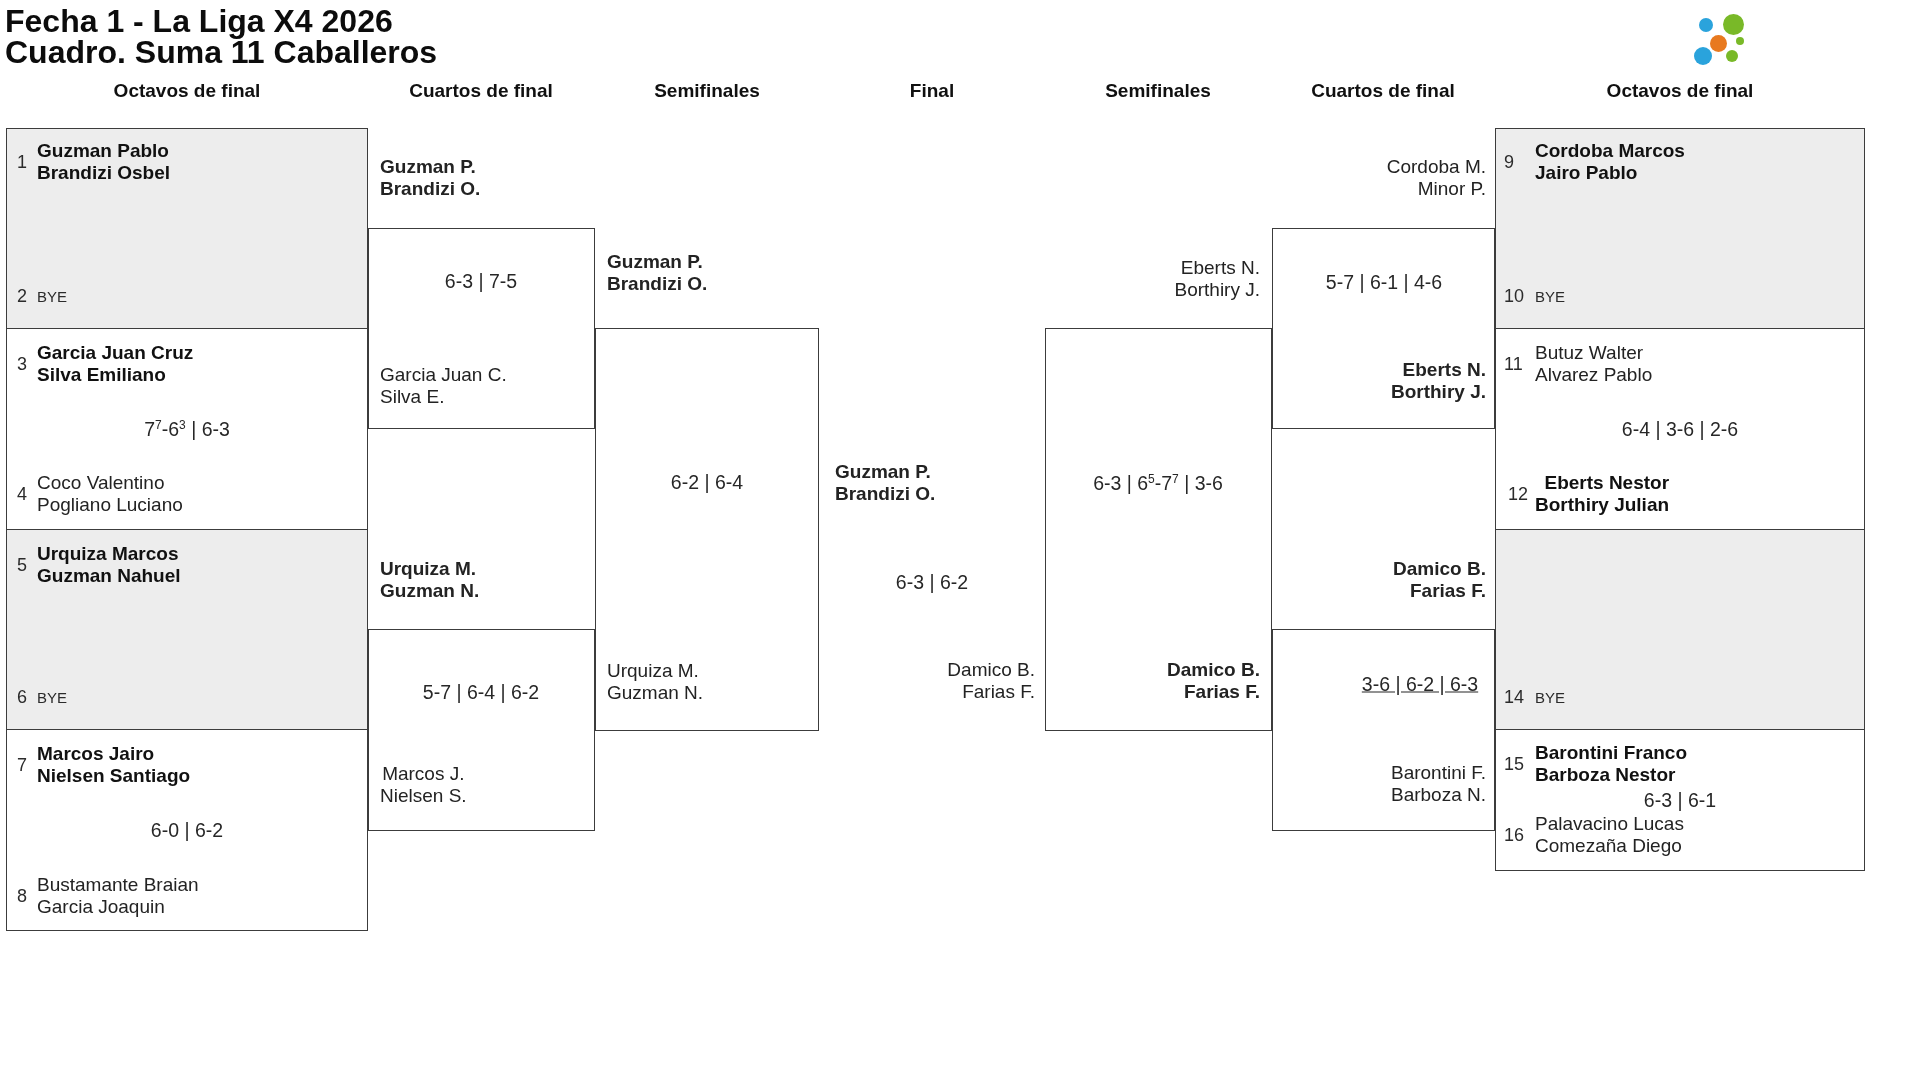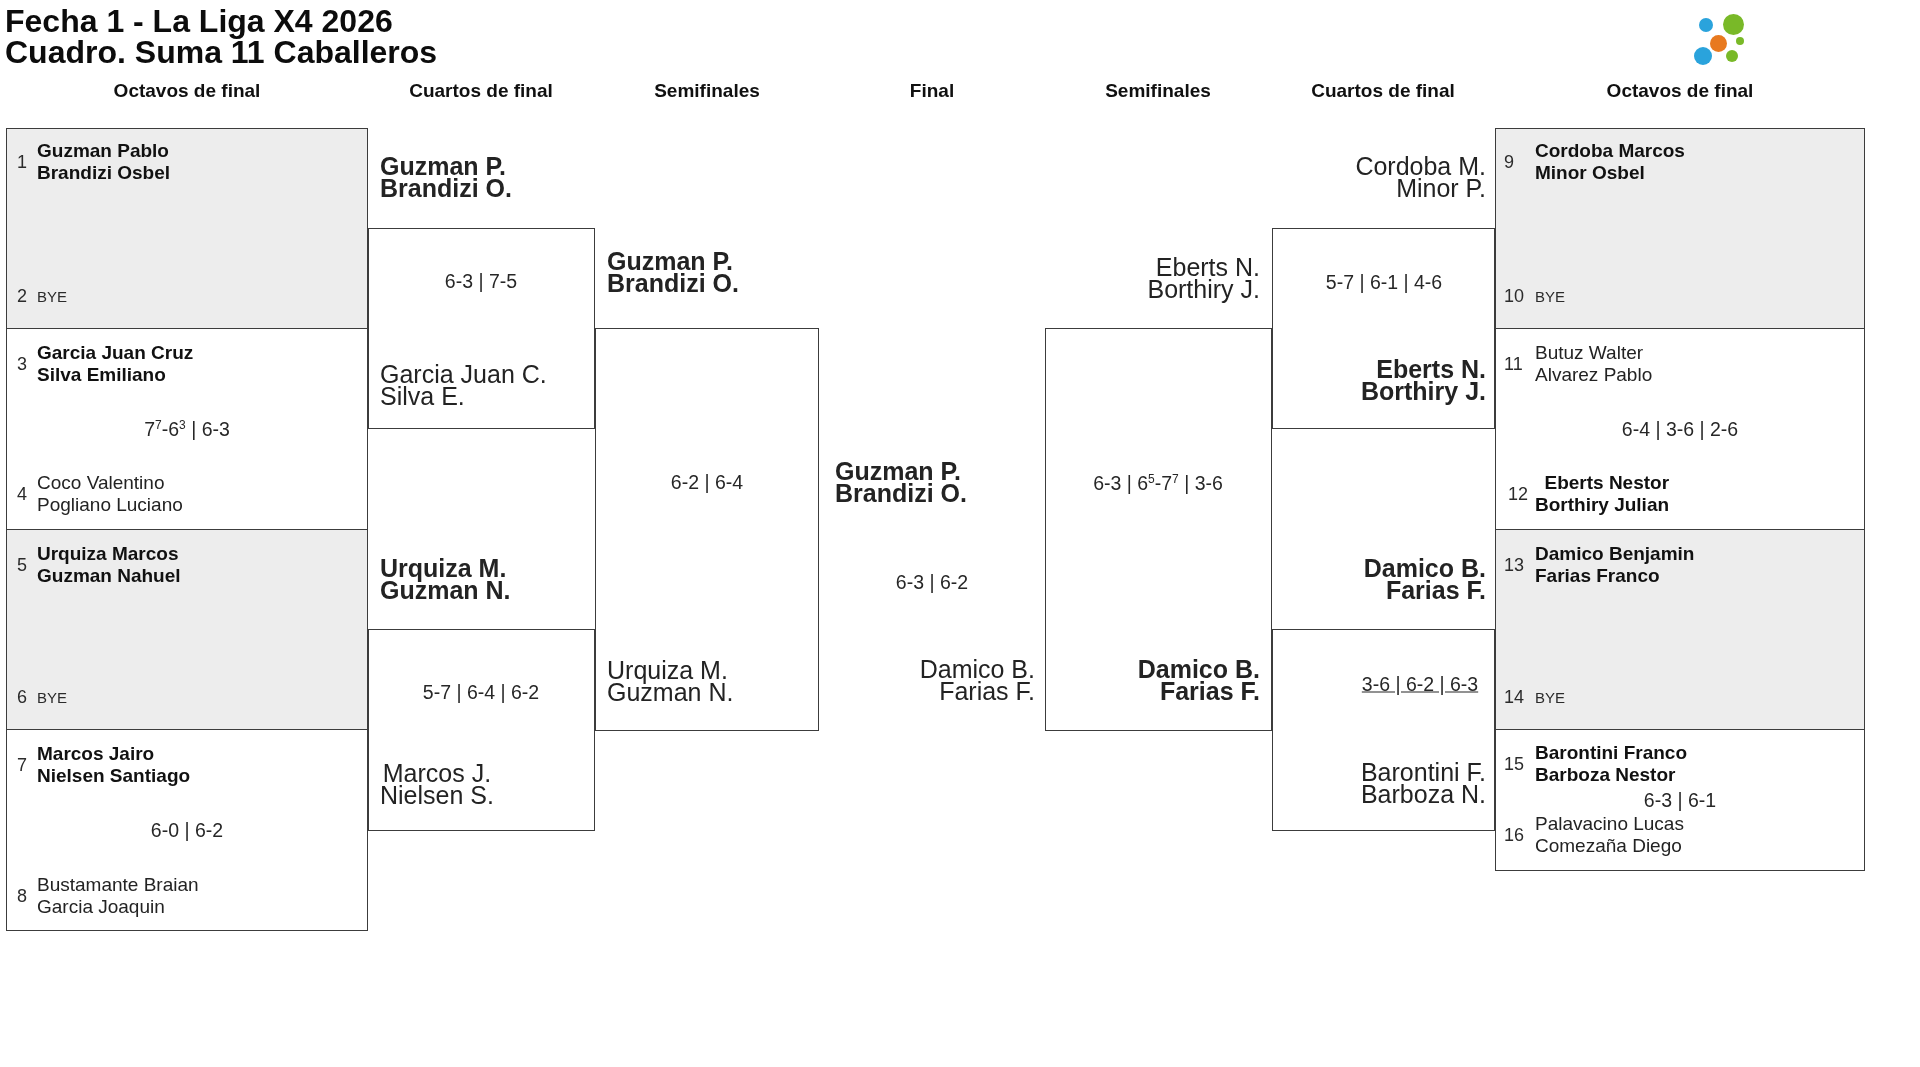--- a/index.html
+++ b/index.html
@@ -21,21 +21,21 @@
   .rect{position:absolute;border:1px solid var(--line);box-sizing:border-box;background:transparent;}
   .prow{position:absolute;left:10px;display:flex;align-items:center;gap:7px;}
   .obox.rside .prow{left:8px;}
   .seed{min-width:13px;font-size:18px;color:#2b2b2b;flex:none;}
   .obox.rside .seed{min-width:24px;}
   .names{font-size:19px;line-height:22px;color:#232323;}
   .w{font-weight:700;color:#111;}
   .bye{font-size:15px;color:#2b2b2b;}
   .mscore{position:absolute;transform:translate(-50%,-50%);font-size:19.5px;color:#272727;white-space:nowrap;}
   .ss{font-size:12px;position:relative;top:-7px;}
-  .rlabel{position:absolute;font-size:25px;line-height:21.5px;white-space:nowrap;color:#232323;}
+  .rlabel{position:absolute;font-size:19px;line-height:21.5px;white-space:nowrap;color:#232323;}
   .rlabel.ralign{text-align:right;}
   .logo{position:absolute;left:1684px;top:4px;width:232px;height:64px;}
   .dot{position:absolute;border-radius:50%;}
   .logotext{position:absolute;left:68px;top:0px;height:64px;display:flex;align-items:center;
     font-size:46px;font-weight:800;letter-spacing:-2px;color:var(--accent-green);}
 </style>
 </head>
 <body>
 
 <div class="title" style="top:3px;">Fecha 1 - La Liga X4 2026</div>
@@ -100,45 +100,41 @@
   <div class="mscore" style="left:50%;top:50%;">6-0 | 6-2</div>
   <div class="prow" style="bottom:12px;">
     <span class="seed">8</span>
     <span class="names"><span>Bustamante Braian</span><br><span>Garcia Joaquin</span></span>
   </div>
 </div>
 
 <div class="obox shaded rside" style="left:1495px;top:128px;width:370px;height:201px;">
   <div class="prow" style="top:11px;">
     <span class="seed">9</span>
-    <span class="names w"><span>Cordoba Marcos</span><br><span>Minor Osbel</span></span>
+    <span class="names w"><span>Cordoba Marcos</span><br><span>Jairo Pablo</span></span>
   </div>
   <div class="prow" style="bottom:21px;">
     <span class="seed">10</span>
     <span class="bye">BYE</span>
   </div>
 </div>
 
 <div class="obox rside" style="left:1495px;top:328px;width:370px;height:202px;">
   <div class="prow" style="top:13px;">
     <span class="seed">11</span>
     <span class="names"><span>Butuz Walter</span><br><span>Alvarez Pablo</span></span>
   </div>
   <div class="mscore" style="left:50%;top:50%;">6-4 | 3-6 | 2-6</div>
   <div class="prow" style="bottom:13px;text-align:right;">
     <span class="seed">12</span>
     <span class="names w"><span>Eberts Nestor</span><br><span>Borthiry Julian</span></span>
   </div>
 </div>
 
 <div class="obox shaded rside" style="left:1495px;top:529px;width:370px;height:201px;">
-  <div class="prow" style="top:13px;">
-    <span class="seed">13</span>
-    <span class="names w"><span>Damico Benjamin</span><br><span>Farias Franco</span></span>
-  </div>
   <div class="prow" style="bottom:21px;">
     <span class="seed">14</span>
     <span class="bye">BYE</span>
   </div>
 </div>
 
 <div class="obox rside" style="left:1495px;top:729px;width:370px;height:142px;">
   <div class="prow" style="top:12px;">
     <span class="seed">15</span>
     <span class="names w"><span>Barontini Franco</span><br><span>Barboza Nestor</span></span>

